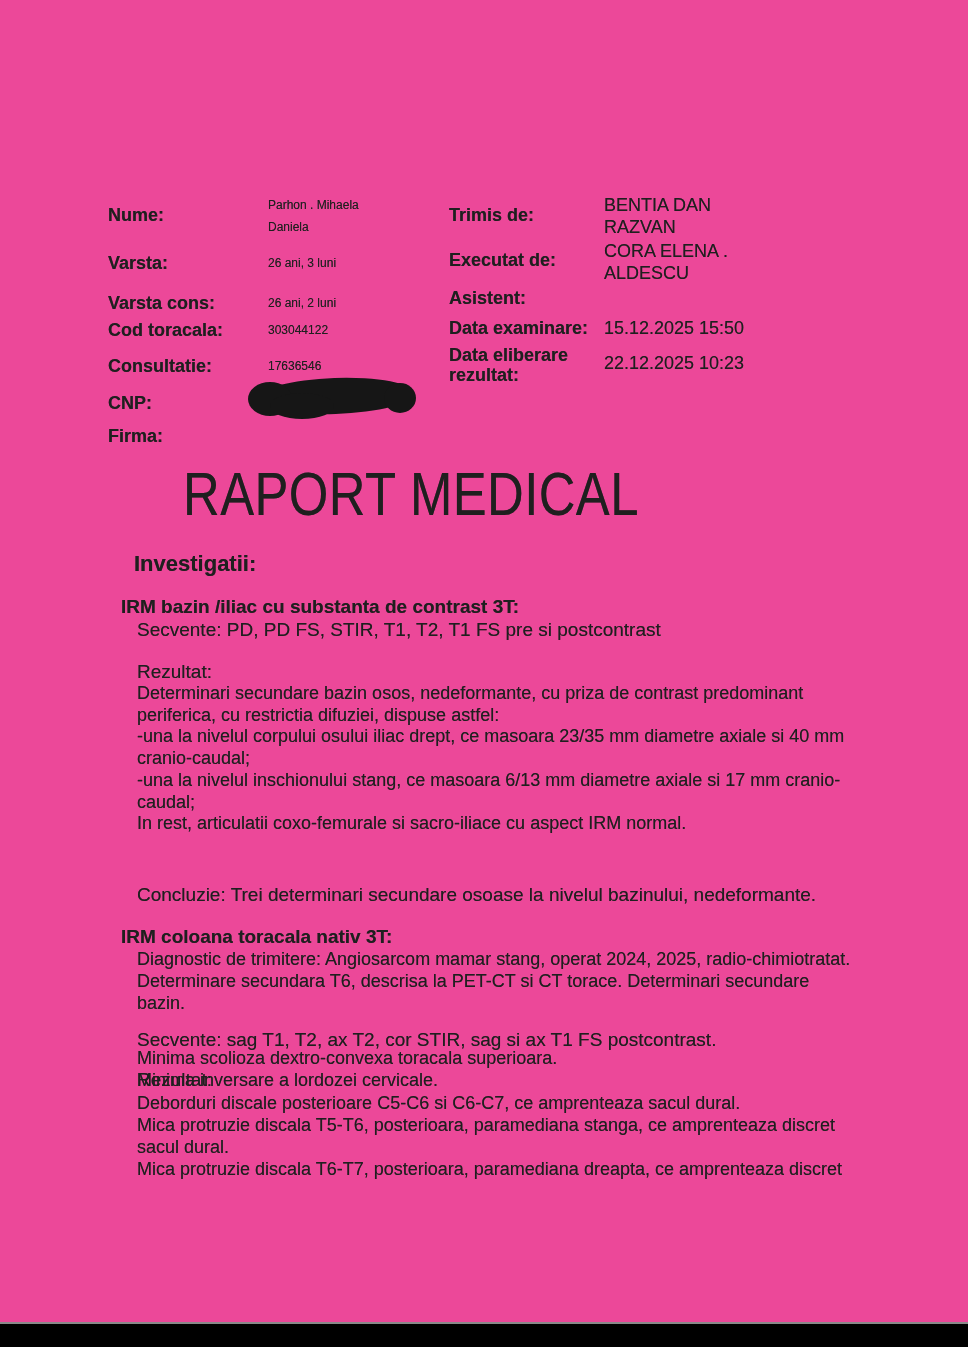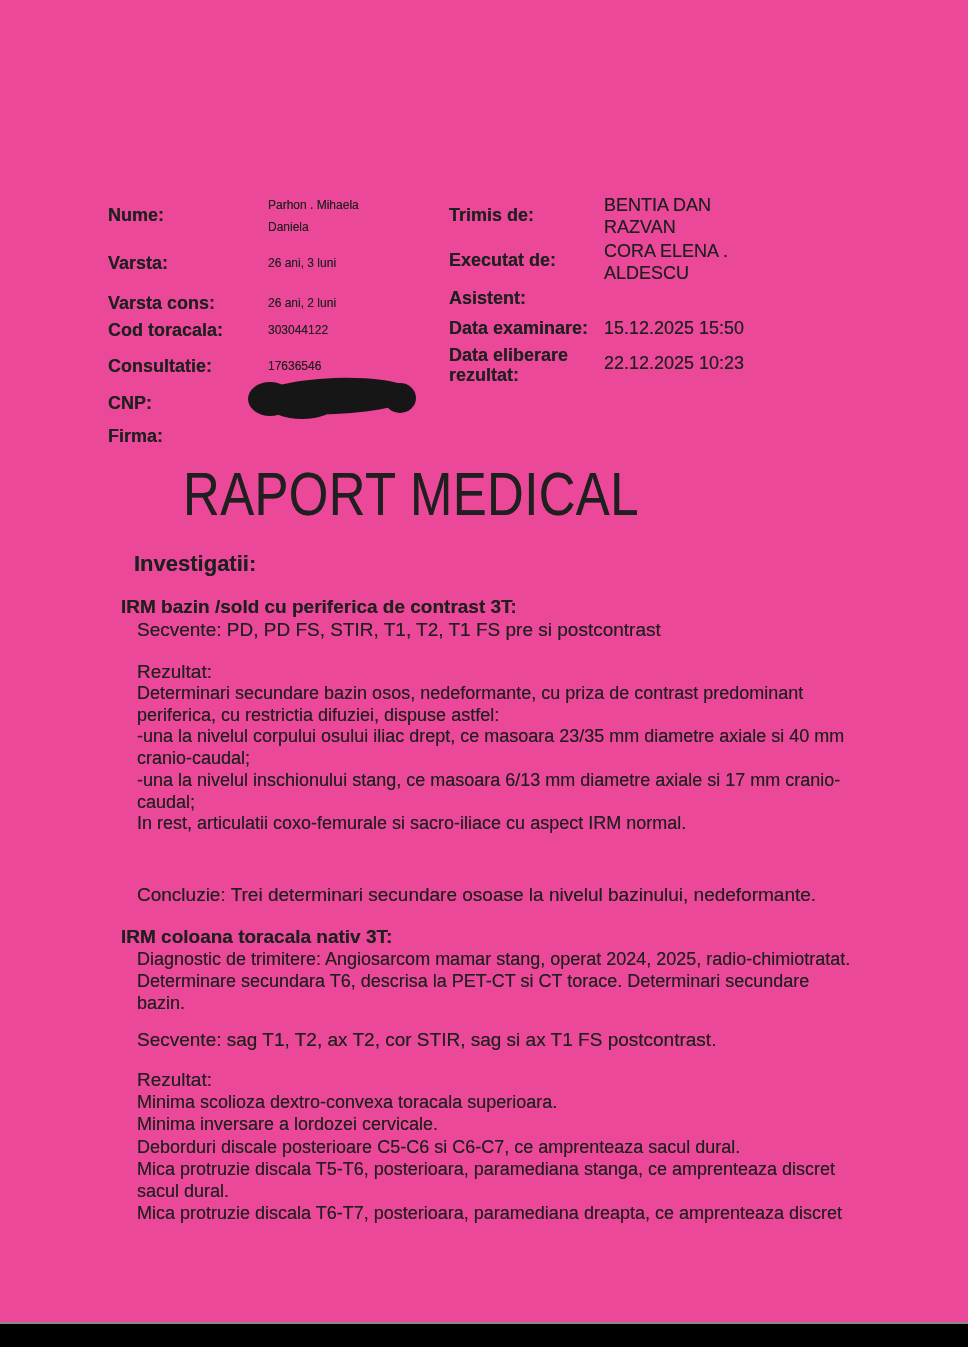--- a/index.html
+++ b/index.html
@@ -82,21 +82,21 @@
   <div class="rval" style="top:318px">15.12.2025 15:50</div>
 
   <div class="rlbl" style="top:345px">Data eliberare</div>
   <div class="rlbl" style="top:365px">rezultat:</div>
   <div class="rval" style="top:353px">22.12.2025 10:23</div>
 
   <div class="title">RAPORT MEDICAL</div>
 
   <div class="invest">Investigatii:</div>
 
-  <div class="shead" style="top:596px">IRM bazin /sold cu periferica de contrast 3T:</div>
+  <div class="shead" style="top:596px">IRM bazin /iliac cu substanta de contrast 3T:</div>
   <div class="bline" style="top:619px">Secvente: PD, PD FS, STIR, T1, T2, T1 FS pre si postcontrast</div>
   <div class="bline" style="top:661px">Rezultat:</div>
   <div class="para para1" style="top:683px">
     <div>Determinari secundare bazin osos, nedeformante, cu priza de contrast predominant</div>
     <div>periferica, cu restrictia difuziei, dispuse astfel:</div>
     <div>-una la nivelul corpului osului iliac drept, ce masoara 23/35 mm diametre axiale si 40 mm</div>
     <div>cranio-caudal;</div>
     <div>-una la nivelul inschionului stang, ce masoara 6/13 mm diametre axiale si 17 mm cranio-</div>
     <div>caudal;</div>
     <div>In rest, articulatii coxo-femurale si sacro-iliace cu aspect IRM normal.</div>
@@ -104,21 +104,21 @@
   <div class="bline" style="top:884px">Concluzie: Trei determinari secundare osoase la nivelul bazinului, nedeformante.</div>
 
   <div class="shead" style="top:926px">IRM coloana toracala nativ 3T:</div>
   <div class="para para2" style="top:948px">
     <div>Diagnostic de trimitere: Angiosarcom mamar stang, operat 2024, 2025, radio-chimiotratat.</div>
     <div>Determinare secundara T6, descrisa la PET-CT si CT torace. Determinari secundare</div>
     <div>bazin.</div>
   </div>
   <div class="bline" style="top:1029px">Secvente: sag T1, T2, ax T2, cor STIR, sag si ax T1 FS postcontrast.</div>
   <div class="bline" style="top:1069px">Rezultat:</div>
-  <div class="para para3" style="top:1091px">
+  <div class="para para3" style="top:1047px">
     <div>Minima scolioza dextro-convexa toracala superioara.</div>
     <div>Minima inversare a lordozei cervicale.</div>
     <div>Deborduri discale posterioare C5-C6 si C6-C7, ce amprenteaza sacul dural.</div>
     <div>Mica protruzie discala T5-T6, posterioara, paramediana stanga, ce amprenteaza discret</div>
     <div>sacul dural.</div>
     <div>Mica protruzie discala T6-T7, posterioara, paramediana dreapta, ce amprenteaza discret</div>
   </div>
 
   <div class="bottom-bar"></div>
 

